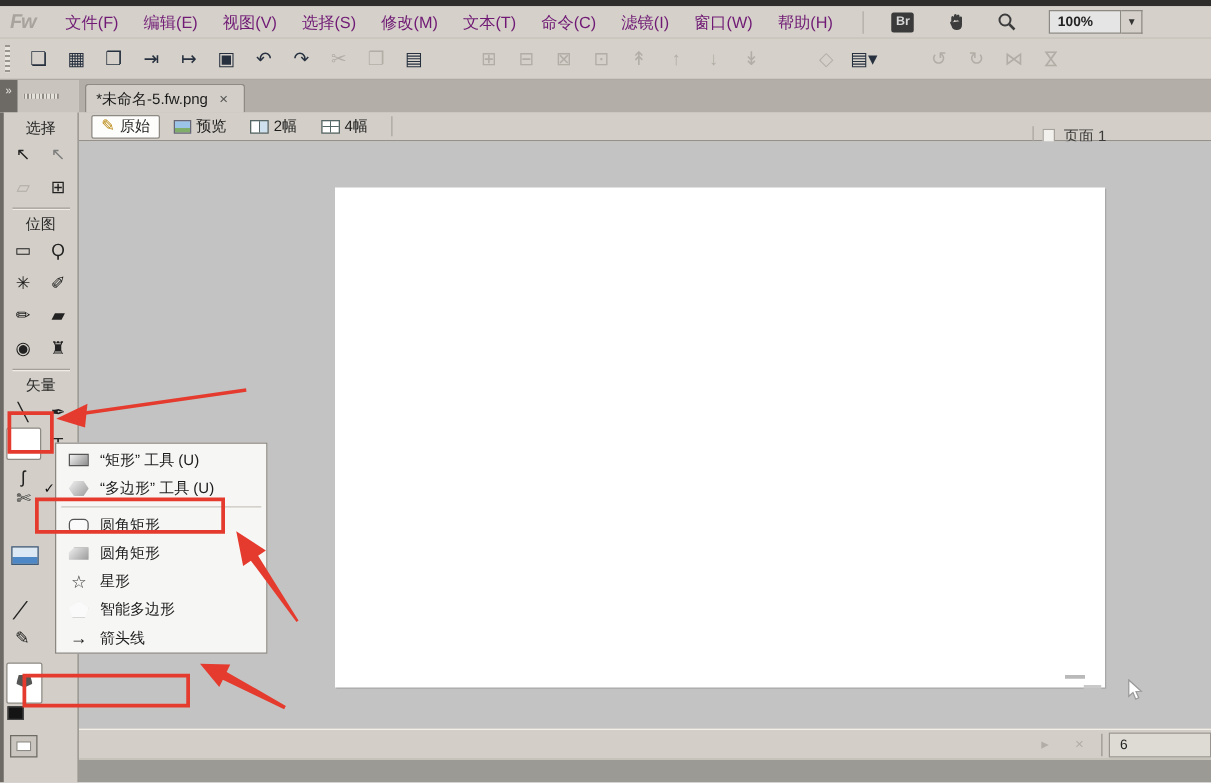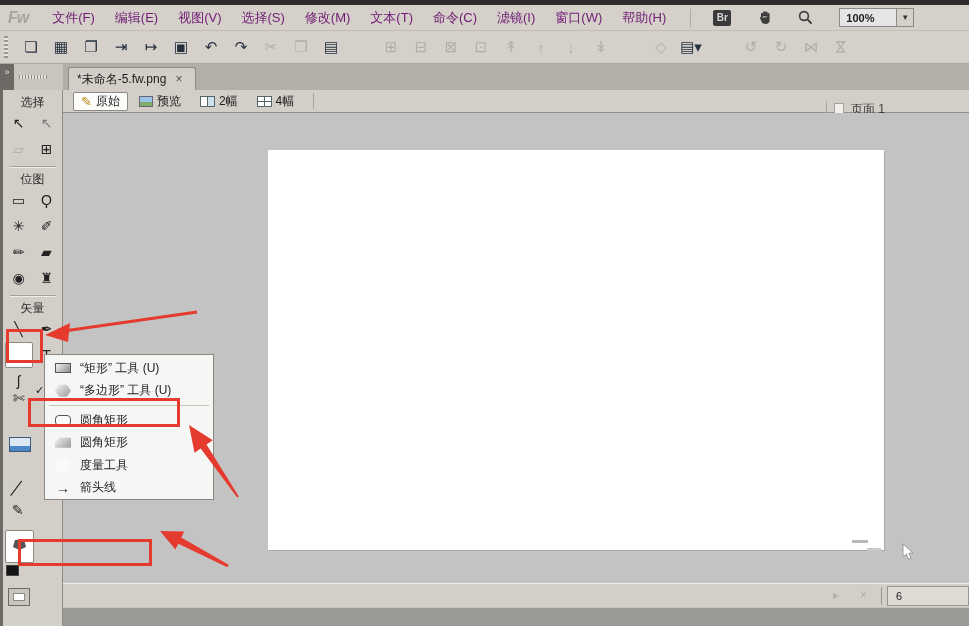--- a/index.html
+++ b/index.html
@@ -415,25 +415,30 @@
       </div>
 
 
       <div class="mi" data-name="menu-item-chamfer-rectangle">
         <span class="check" data-name="checkmark-icon">✓</span>
         <span class="sic sic-chamfer" data-name="menu-item-icon"></span>
         <span class="mi-label" data-name="menu-item-label">圆角矩形</span>
       </div>
 
 
+      <div class="mi" data-name="menu-item-star">
+        <span class="check" data-name="checkmark-icon">✓</span>
+        <span class="sic sic-star" data-name="menu-item-icon"></span>
+        <span class="mi-label" data-name="menu-item-label">星形</span>
+      </div>
 
       <div class="mi" data-name="menu-item-smart-polygon">
         <span class="check" data-name="checkmark-icon">✓</span>
         <span class="sic sic-pentagon" data-name="menu-item-icon"></span>
-        <span class="mi-label" data-name="menu-item-label">度量工具</span>
+        <span class="mi-label" data-name="menu-item-label">智能多边形</span>
       </div>
 
 
       <div class="mi" data-name="menu-item-arrow-line">
         <span class="check" data-name="checkmark-icon">✓</span>
         <span class="sic sic-arrowline" data-name="menu-item-icon"></span>
         <span class="mi-label" data-name="menu-item-label">箭头线</span>
       </div>
     </div>
 

